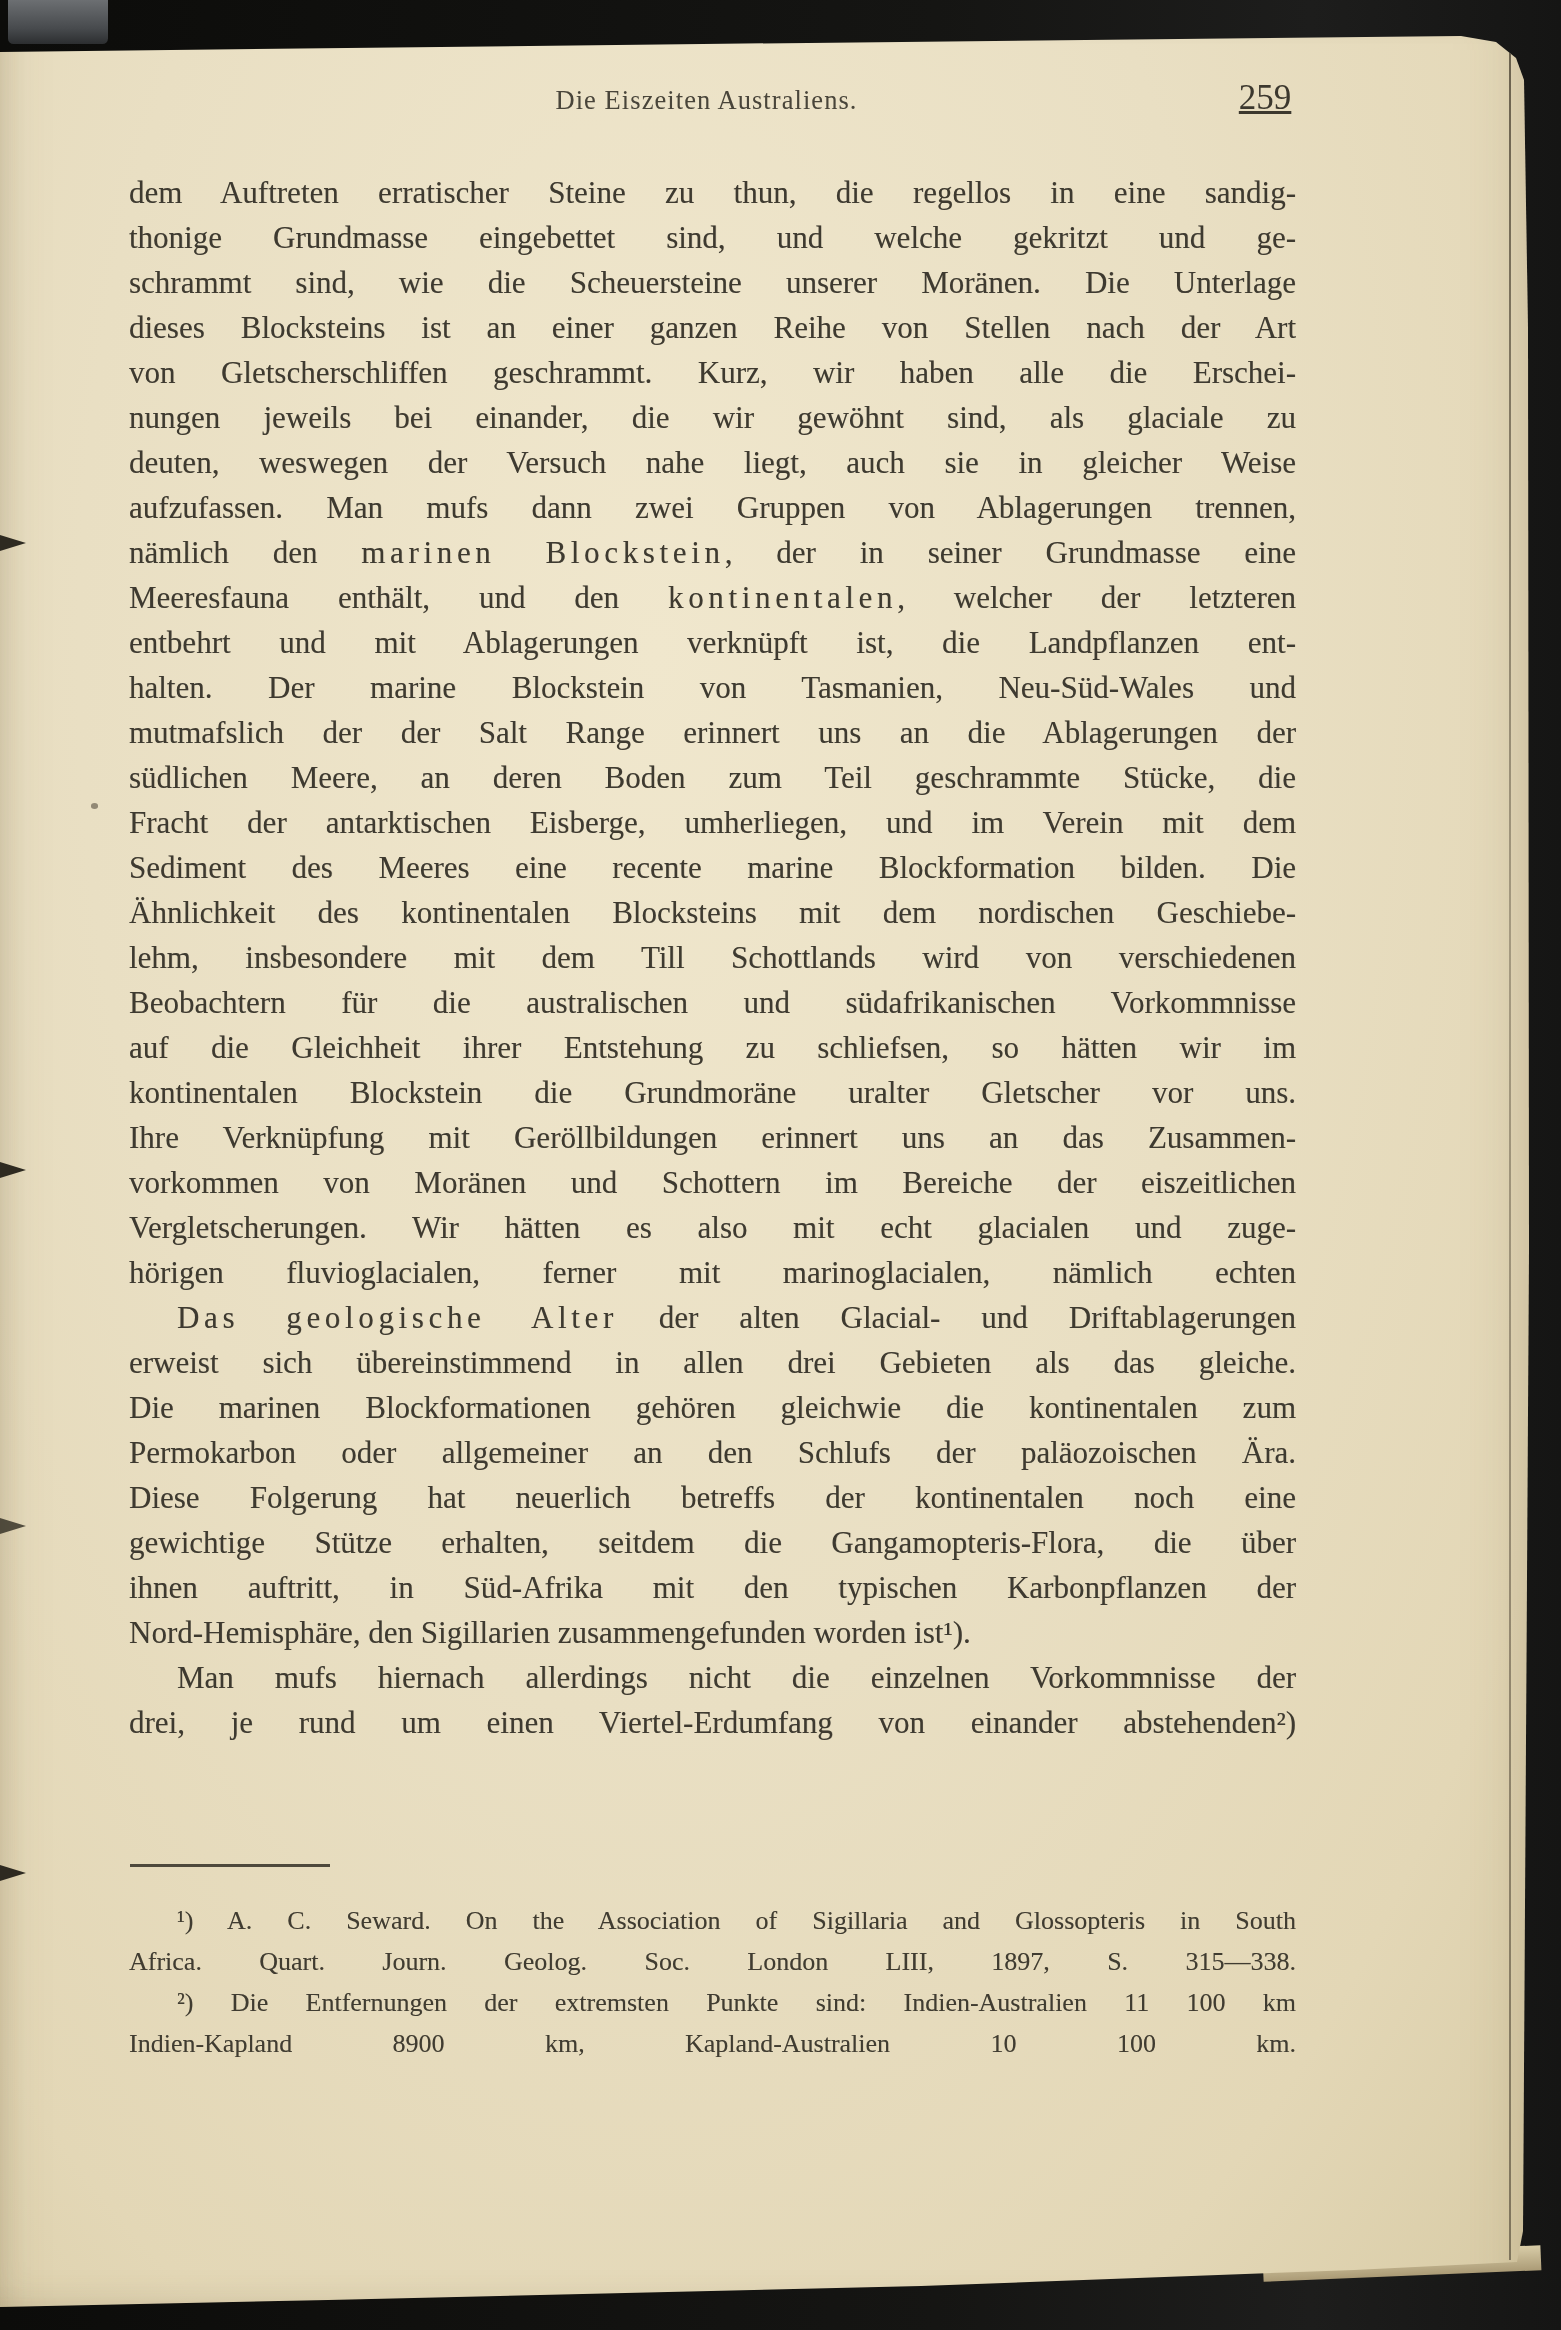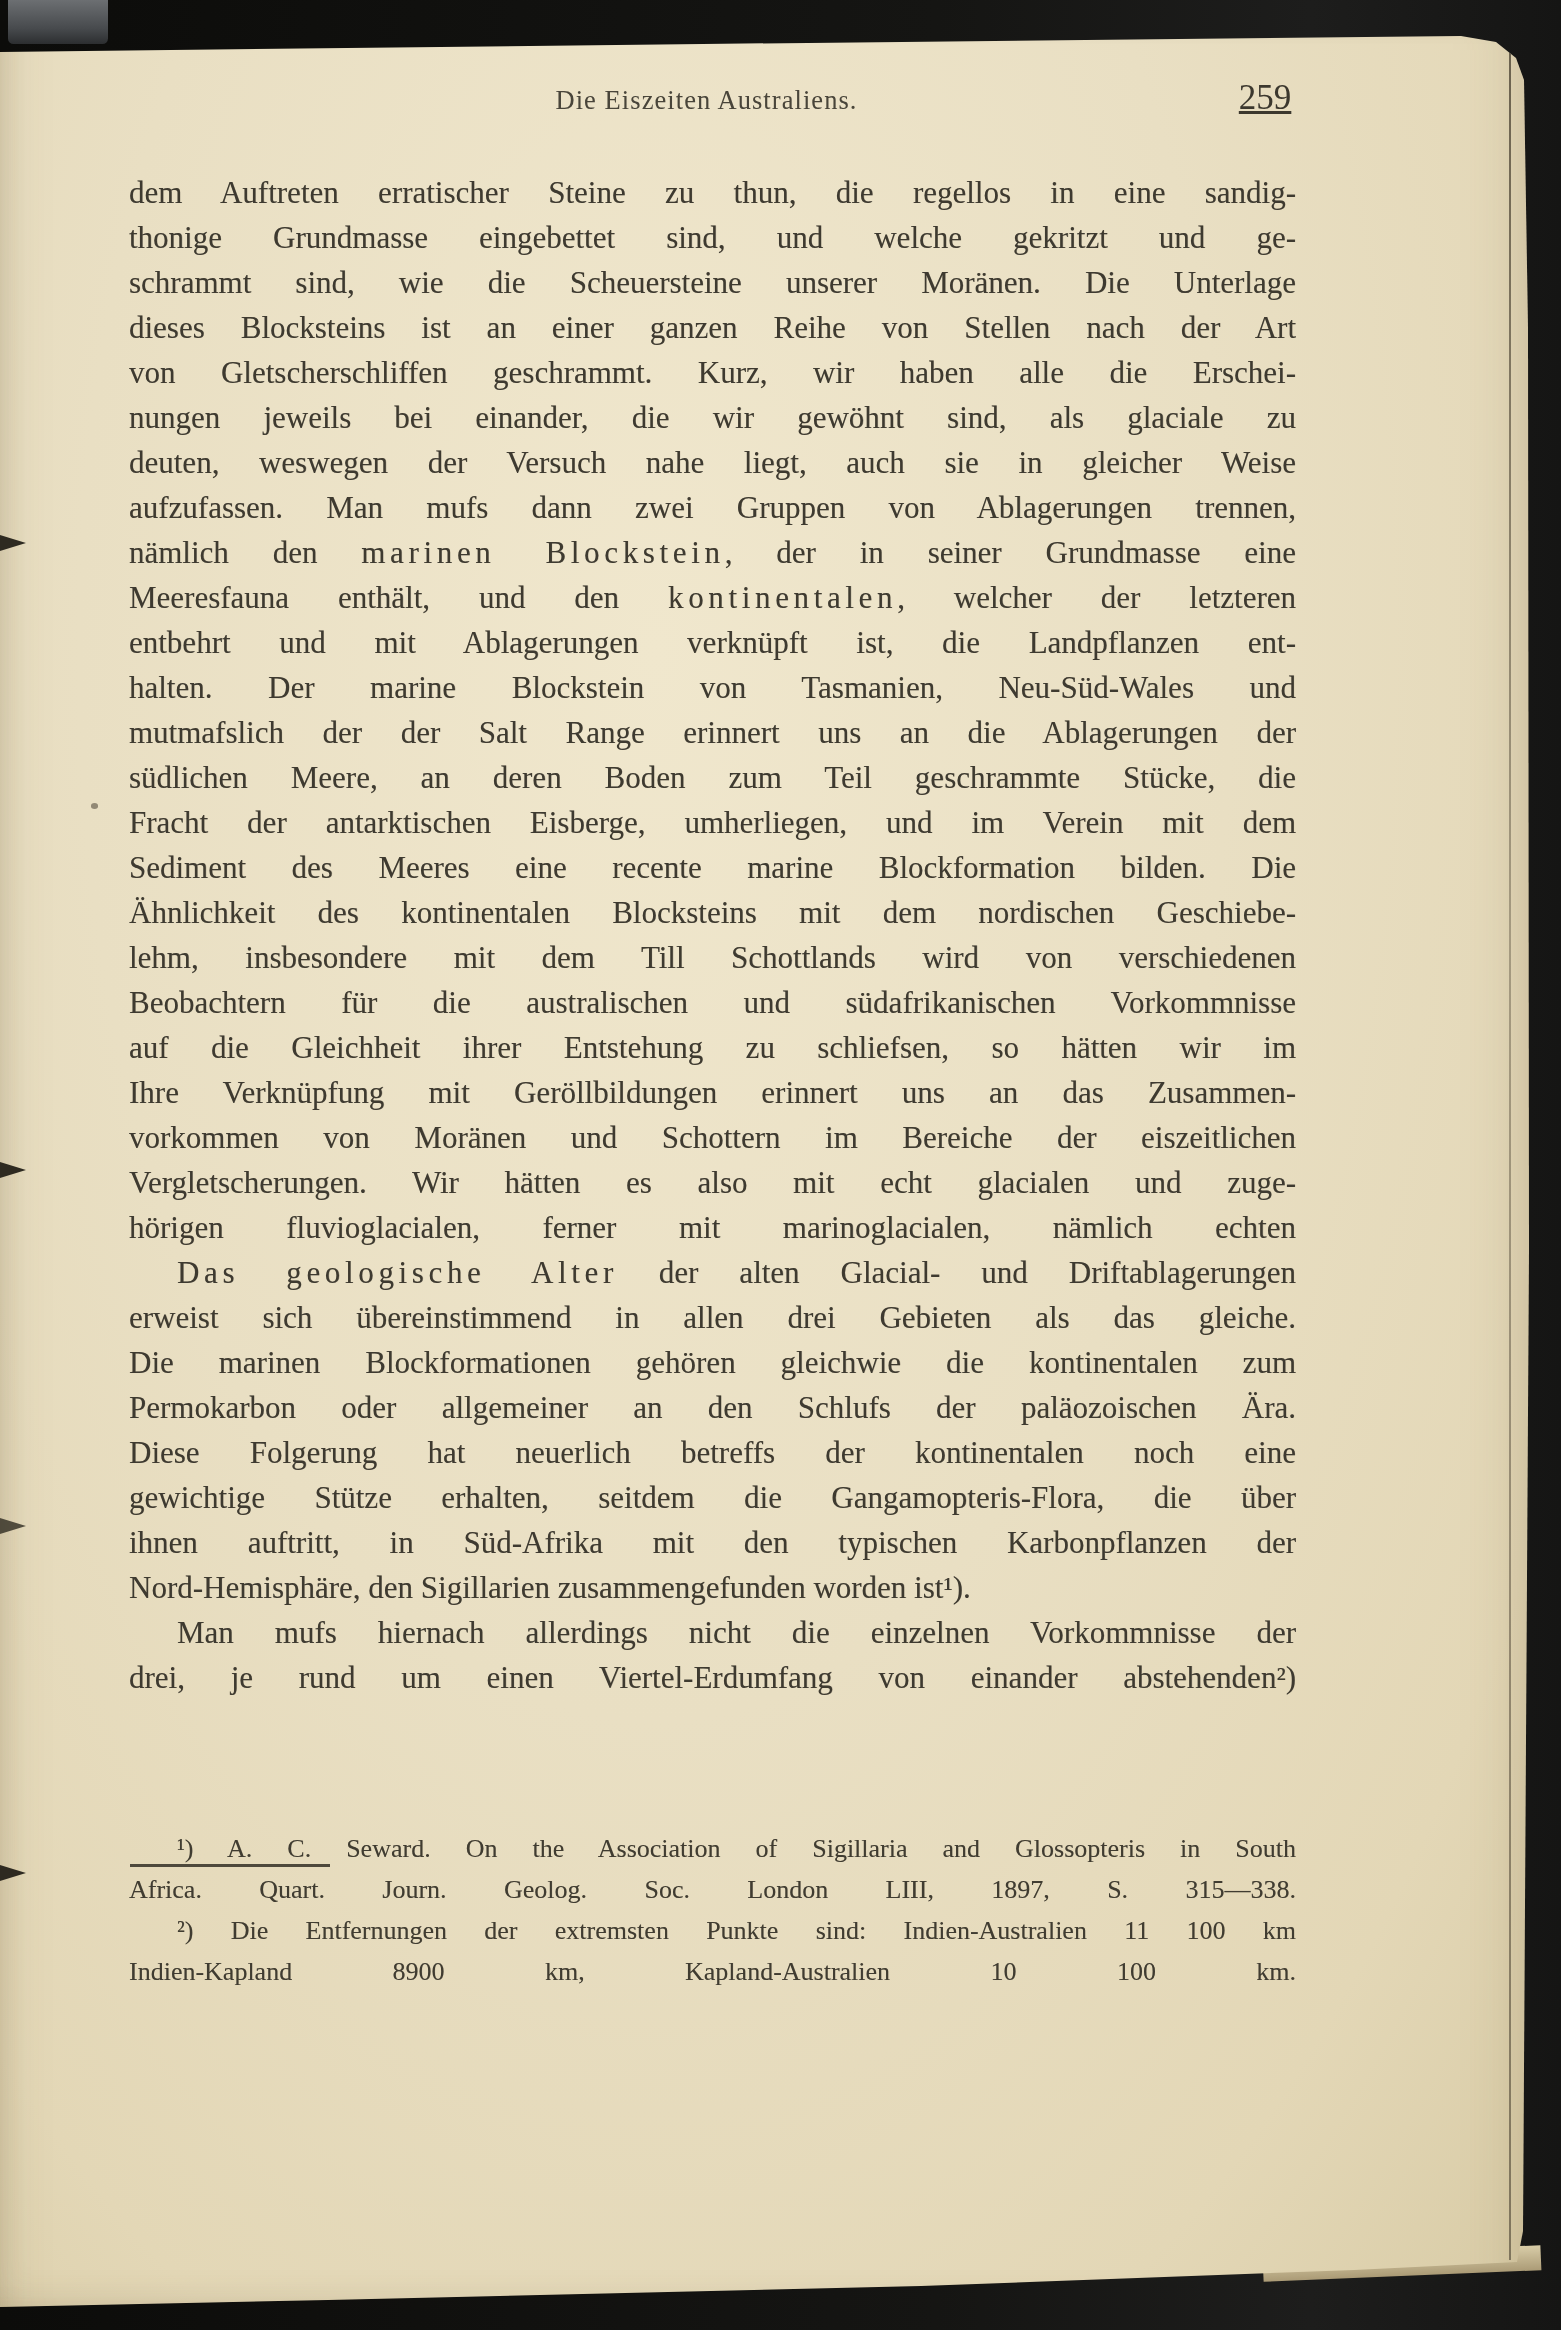--- a/index.html
+++ b/index.html
@@ -27,21 +27,21 @@
     color:#49453a;letter-spacing:.04em;}
   .pagenum{position:absolute;right:4.7px;top:-1.6px;font-size:35px;line-height:50px;color:#3c382e;text-decoration:underline;}
   .bodytxt{position:absolute;left:129px;top:170px;width:1167px;}
   .ln{height:45px;line-height:45px;font-size:31px;color:#3e3a30;
     text-align:justify;text-align-last:justify;overflow:hidden;
     text-shadow:0.3px 0.3px 0.5px rgba(62,58,48,.35);}
   .noj{text-align-last:left;}
   .ind{text-indent:48px;}
   .sperr{letter-spacing:.15em;word-spacing:.05em;}
   .rule{position:absolute;left:130px;top:1864px;width:200px;height:3.1px;background:#4e493c;}
-  .fns{position:absolute;left:129px;top:1828px;width:1167px;}
+  .fns{position:absolute;left:129px;top:1900px;width:1167px;}
   .fn{height:41px;line-height:41px;font-size:26px;color:#403c31;
     text-align:justify;text-align-last:justify;overflow:hidden;
     text-shadow:0.2px 0.2px 0.5px rgba(62,58,48,.32);}
   .mark{position:absolute;left:0;width:0;height:0;border-top:8.6px solid transparent;
     border-bottom:8.6px solid transparent;border-left:26px solid #2e2a21;}
   .m1{top:535px;} .m2{top:1162px;} .m3{top:1518px;opacity:.8;} .m4{top:1865px;}
   .speck{position:absolute;left:91px;top:803px;width:7px;height:5.5px;
     background:rgba(60,52,40,.5);border-radius:50%;}
 </style>
 </head>
@@ -73,20 +73,21 @@
       <div class="ln">entbehrt und mit Ablagerungen verknüpft ist, die Landpflanzen ent-</div>
       <div class="ln">halten. Der marine Blockstein von Tasmanien, Neu-Süd-Wales und</div>
       <div class="ln">mutmafslich der der Salt Range erinnert uns an die Ablagerungen der</div>
       <div class="ln">südlichen Meere, an deren Boden zum Teil geschrammte Stücke, die</div>
       <div class="ln">Fracht der antarktischen Eisberge, umherliegen, und im Verein mit dem</div>
       <div class="ln">Sediment des Meeres eine recente marine Blockformation bilden. Die</div>
       <div class="ln">Ähnlichkeit des kontinentalen Blocksteins mit dem nordischen Geschiebe-</div>
       <div class="ln">lehm, insbesondere mit dem Till Schottlands wird von verschiedenen</div>
       <div class="ln">Beobachtern für die australischen und südafrikanischen Vorkommnisse</div>
       <div class="ln">auf die Gleichheit ihrer Entstehung zu schliefsen, so hätten wir im</div>
+      <div class="ln">kontinentalen Blockstein die Grundmoräne uralter Gletscher vor uns.</div>
       <div class="ln">Ihre Verknüpfung mit Geröllbildungen erinnert uns an das Zusammen-</div>
       <div class="ln">vorkommen von Moränen und Schottern im Bereiche der eiszeitlichen</div>
       <div class="ln">Vergletscherungen. Wir hätten es also mit echt glacialen und zuge-</div>
       <div class="ln">hörigen fluvioglacialen, ferner mit marinoglacialen, nämlich echten</div>
       <div class="ln ind"><span class="sperr">Das geologische Alter</span><span> der alten Glacial- und Driftablagerungen</span></div>
       <div class="ln">erweist sich übereinstimmend in allen drei Gebieten als das gleiche.</div>
       <div class="ln">Die marinen Blockformationen gehören gleichwie die kontinentalen zum</div>
       <div class="ln">Permokarbon oder allgemeiner an den Schlufs der paläozoischen Ära.</div>
       <div class="ln">Diese Folgerung hat neuerlich betreffs der kontinentalen noch eine</div>
       <div class="ln">gewichtige Stütze erhalten, seitdem die Gangamopteris-Flora, die über</div>

